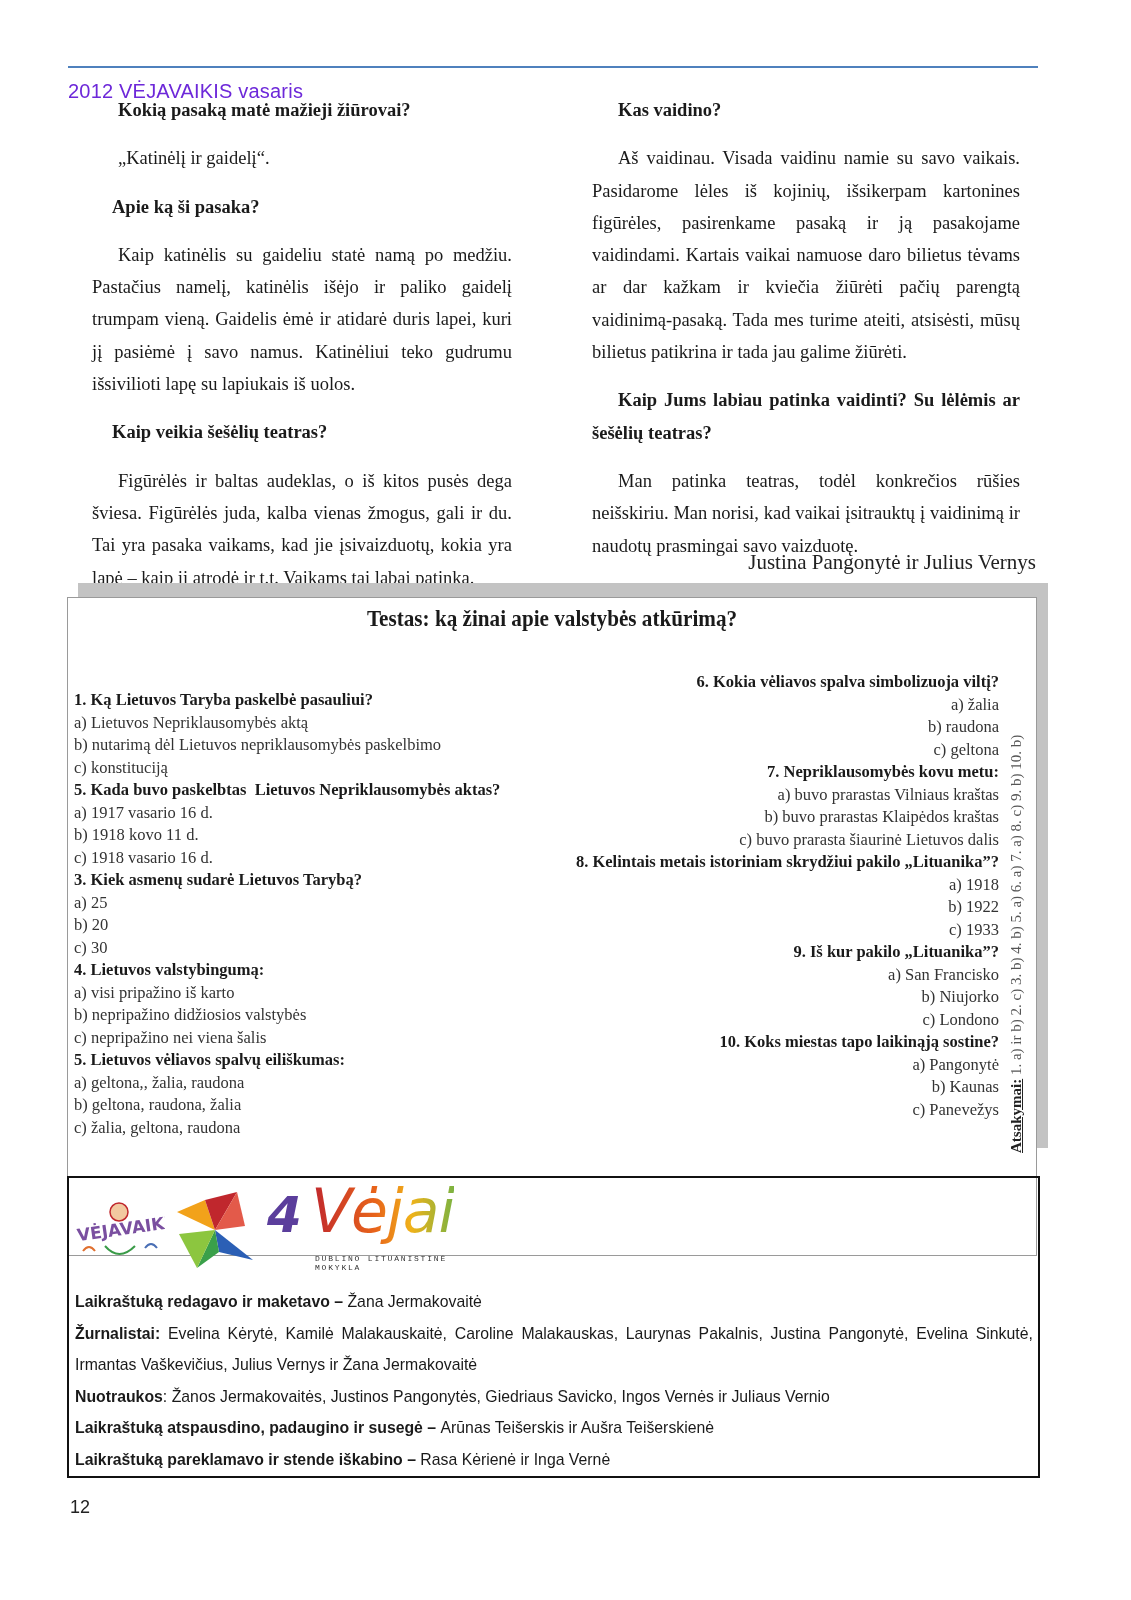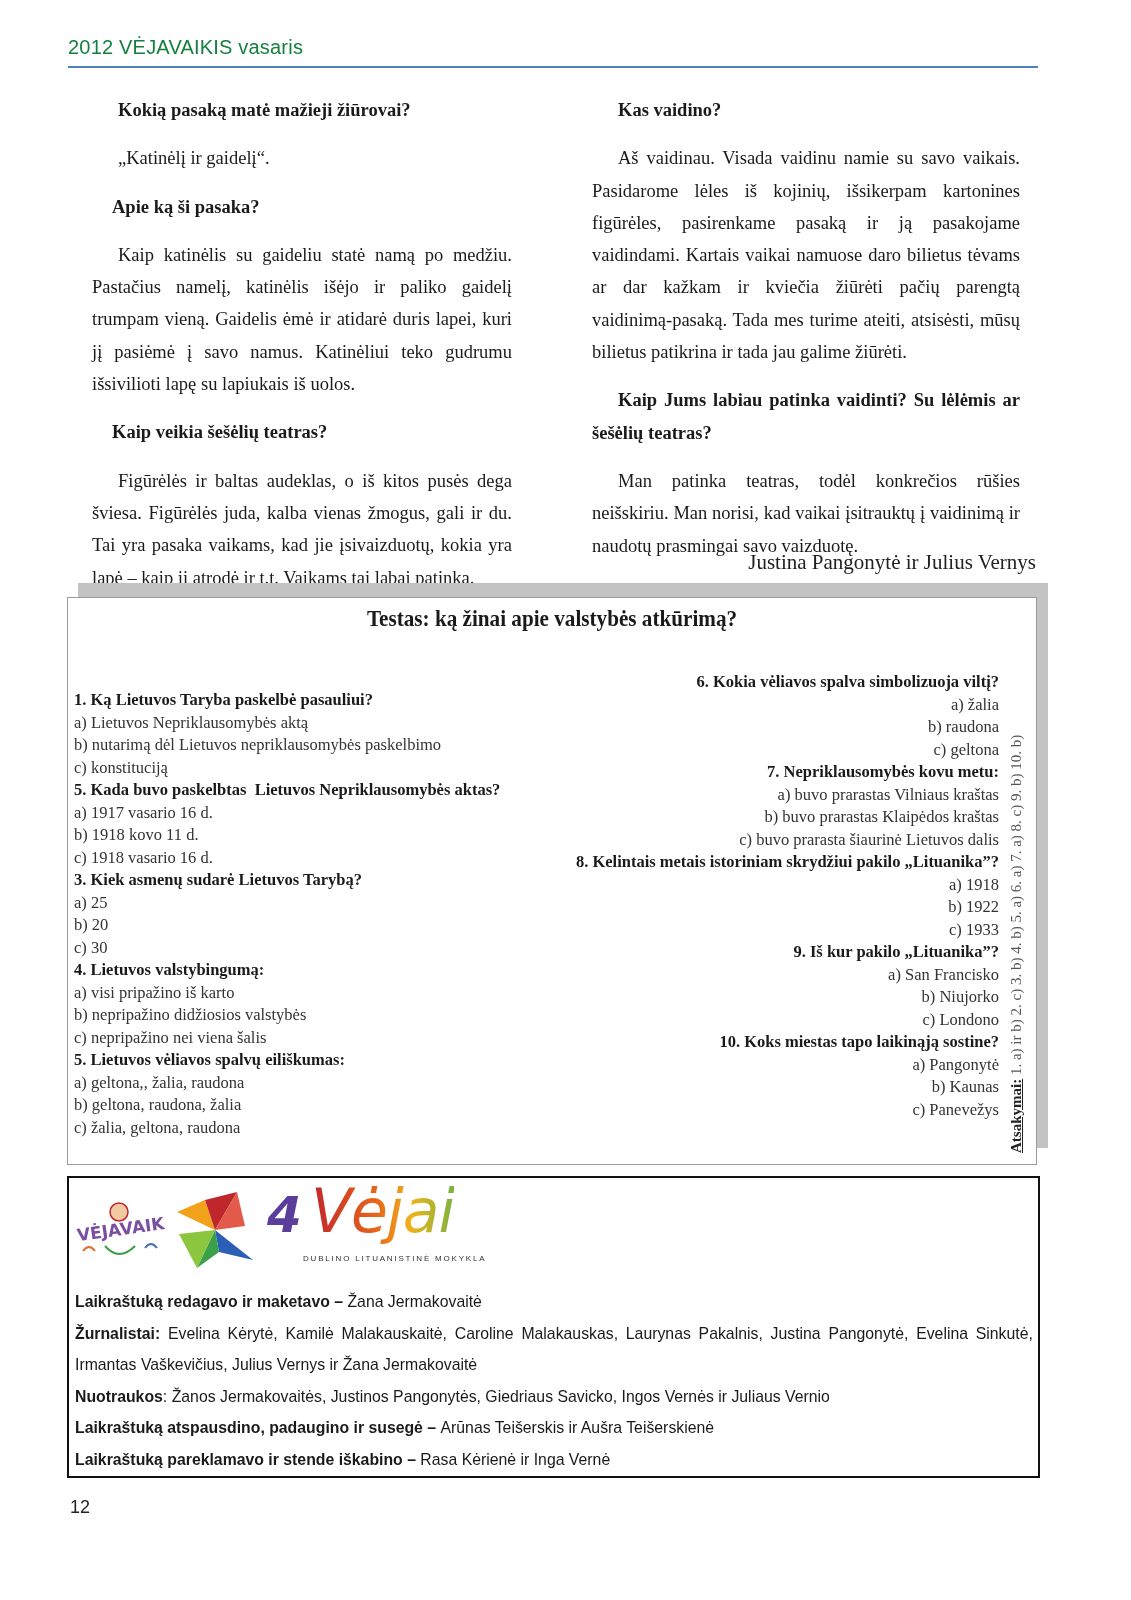--- a/index.html
+++ b/index.html
@@ -1,53 +1,53 @@
 <!DOCTYPE html>
 <html><head>
 <meta charset="utf-8">
 <style>
   html, body { margin: 0; padding: 0; background: #ffffff; }
   body { width: 1131px; height: 1600px; position: relative; overflow: hidden; font-family: "Liberation Serif", serif; color: #1a1a1a; }
 
   .header { position: absolute; left: 68px; top: 36px; width: 970px; }
-  .header-title { font-family: "Liberation Sans", sans-serif; font-size: 20px; color: #15803d; letter-spacing: 0.2px; }
+  .header-title { font-family: "Liberation Sans", sans-serif; font-size: 20px; color: #6d28d9; letter-spacing: 0.2px; margin-top: 44px; }
   .header-rule { position: absolute; left: 0; top: 30px; width: 970px; height: 2px; background: #4f81bd; }
 
   .col { position: absolute; top: 78px; font-size: 18.5px; line-height: 32.3px; text-align: justify; }
   .col-left { left: 76px; width: 452px; }
   .col-right { left: 576px; width: 460px; }
   .q { font-weight: bold; padding-left: 26px; }
   .p { text-indent: 26px; }
   .col p { margin: 16px; }
   .q-justify { text-align: justify; text-align-last: auto; }
 
   .signature { position: absolute; right: 95px; top: 550px; font-size: 21px; color: #222; }
 
   
   .quiz-shadow { position: absolute; left: 78px; top: 583px; width: 970px; height: 565px; background: #c3c3c3; }
-  .quiz-box { position: absolute; left: 67px; top: 597px; width: 970px; height: 568px; background: #fff; border: 1px solid #9a9a9a; box-sizing: border-box; }
+  .quiz-box { position: absolute; left: 67px; top: 597px; width: 970px; height: 659px; background: #fff; border: 1px solid #9a9a9a; box-sizing: border-box; }
   .quiz-title { position: absolute; left: 0; width: 100%; top: 8px; text-align: center; font-size: 23px; font-weight: bold; font-family: "Liberation Serif", serif; transform: scaleX(0.92); }
   .quiz-col { position: absolute; font-size: 16.5px; line-height: 22.5px; }
   .quiz-col-left { left: 6px; top: 81px; width: 470px; margin-top: 10px; }
   .quiz-col-right { left: 491px; top: 73px; width: 440px; text-align: right; }
   .qq { font-weight: bold; }
   .opt { color: #333; }
   .answers { position: absolute; left: 936px; top: 55px; width: 30px; height: 500px; }
   .answers-inner { position: absolute; left: 0; top: 500px; transform-origin: 0 0; transform: rotate(-90deg); white-space: nowrap; font-size: 15px; color: #555; width: 500px; line-height: 24px; }
   .answers-label { font-weight: bold; text-decoration: underline; color: #222; }
 
   
   .credits-box { position: absolute; left: 67px; top: 1176px; width: 973px; height: 302px; border: 2px solid #111; box-sizing: border-box; }
   .logos { position: absolute; left: 6px; top: 4px; height: 90px; width: 420px; }
   .logo-vejavaikis { position: absolute; left: 0; top: 14px; width: 90px; height: 70px; }
   .logo-pinwheel { position: absolute; left: 100px; top: 8px; width: 80px; height: 80px; }
   .logo-4vejai { position: absolute; left: 190px; top: 0; width: 230px; height: 90px; }
   .logo-text-4 { position: absolute; left: 2px; top: 4px; font-family: "DejaVu Sans", sans-serif; font-style: italic; font-weight: bold; font-size: 50px; color: #5b3e9c; }
   .logo-text-vejai { position: absolute; left: 46px; top: -6px; font-family: "DejaVu Sans", sans-serif; font-style: italic; font-weight: normal; font-size: 60px; background: linear-gradient(90deg, #c0272d 0%, #e8641a 45%, #f0b21a 70%, #7cb341 100%); -webkit-background-clip: text; background-clip: text; color: transparent; letter-spacing: -1px; }
-  .logo-sub { position: absolute; left: 38px; top: 72px; font-family: Liberation Sans, sans-serif; font-size: 8px; letter-spacing: 1.8px; color: #333; }
+  .logo-sub { position: absolute; left: 50px; top: 72px; font-family: Liberation Mono, monospace; font-size: 8px; letter-spacing: 1.8px; color: #333; }
   .credits { position: absolute; left: 6px; top: 108px; width: 958px; font-family: "Liberation Sans", sans-serif; font-size: 17px; line-height: 31.5px; transform: scaleX(0.93); transform-origin: 0 0; width: 1030px; }
   .credits b { font-weight: bold; }
   .credit-line { white-space: nowrap; }
   .credit-line.wrap { white-space: normal; text-align: justify; }
 
   .page-number { position: absolute; left: 70px; top: 1497px; font-family: "Liberation Sans", sans-serif; font-size: 18px; color: #222; }
 </style>
 </head>
 <body>
 

